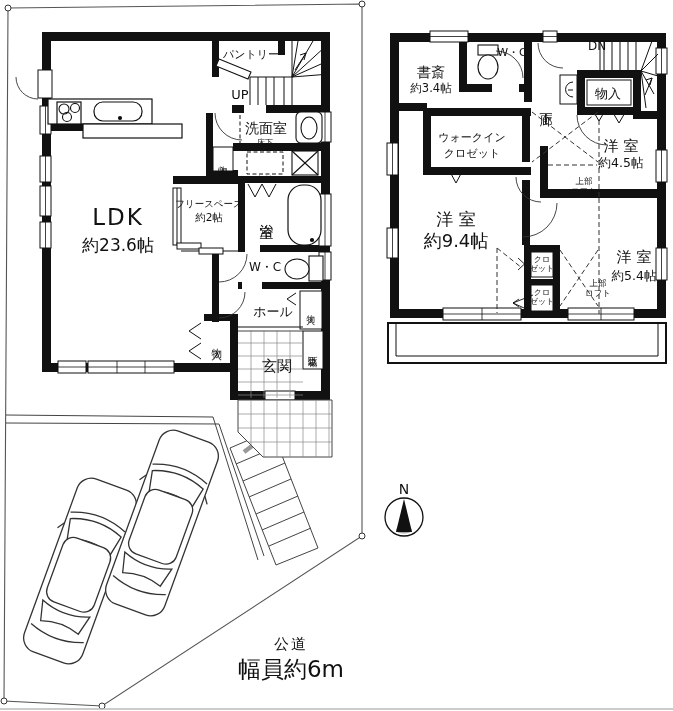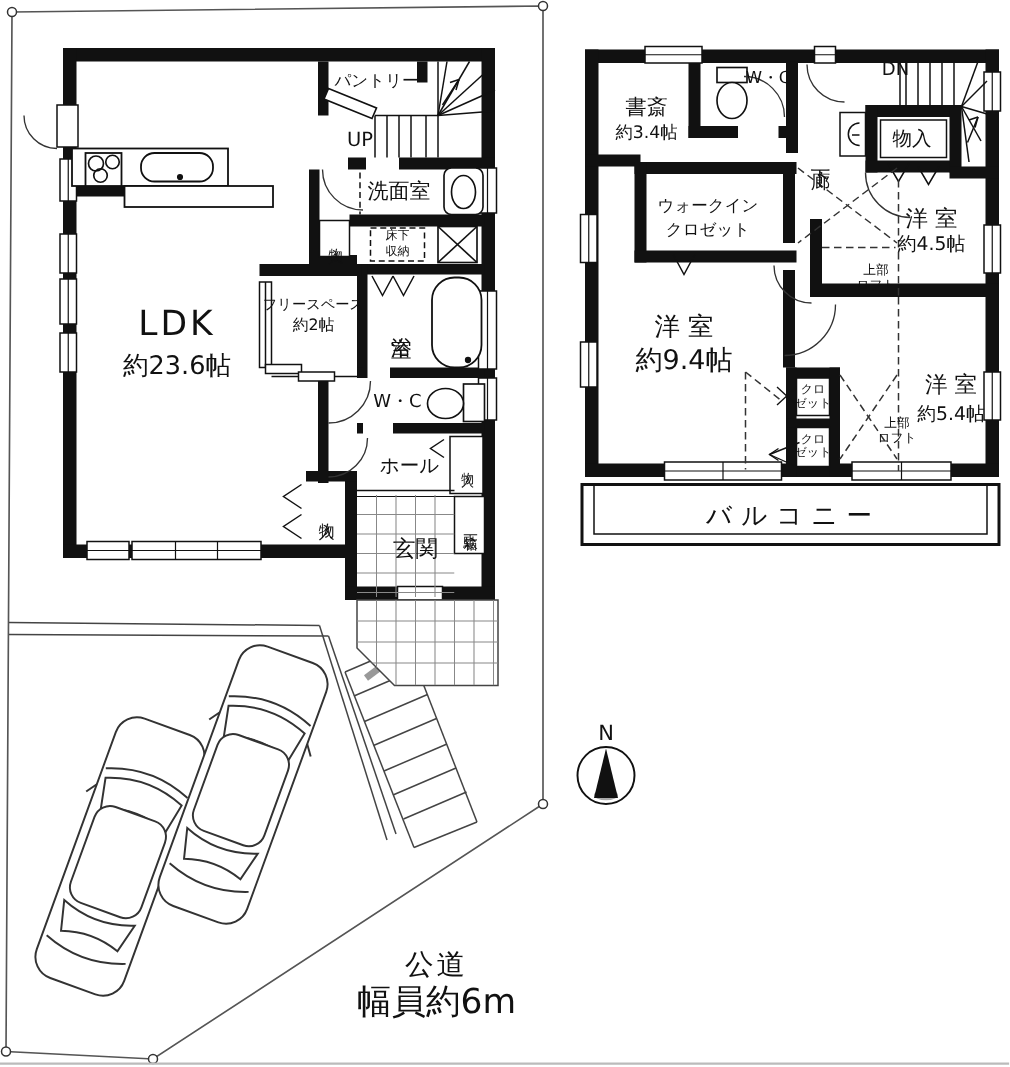--- a/index.html
+++ b/index.html
@@ -353,22 +353,22 @@
 </svg>
 
 <div class="labels">
 
   <div class="lbl b" style="left:118px;top:217px;font-size:23px;letter-spacing:2px">LDK</div>
   <div class="lbl b" style="left:118px;top:245px;font-size:17px">約23.6帖</div>
   <div class="lbl" style="left:251px;top:54px;font-size:11px">パントリー</div>
   <div class="lbl b" style="left:240px;top:94px;font-size:13px">UP</div>
   <div class="lbl b" style="left:266px;top:128px;font-size:14px">洗面室</div>
   <div class="lbl v" style="left:223px;top:159px;font-size:9.5px">物入</div>
-  <div class="lbl" style="left:265px;top:157px;font-size:8px">床下</div>
-  <div class="lbl" style="left:265px;top:168px;font-size:8px">収納</div>
+  <div class="lbl" style="left:265px;top:143px;font-size:8px">床下</div>
+  <div class="lbl" style="left:265px;top:180px;font-size:8px">収納</div>
   <div class="lbl" style="left:209px;top:204px;font-size:9.5px">フリースペース</div>
   <div class="lbl" style="left:209px;top:217px;font-size:10.5px">約2帖</div>
   <div class="lbl v b" style="left:267px;top:214px;font-size:14px">浴室</div>
   <div class="lbl b" style="left:265px;top:267px;font-size:12px">W・C</div>
   <div class="lbl b" style="left:273px;top:311px;font-size:13px">ホール</div>
   <div class="lbl v" style="left:311px;top:309px;font-size:8.5px">物入</div>
   <div class="lbl v" style="left:217px;top:341px;font-size:10.5px">物入</div>
   <div class="lbl v" style="left:313px;top:350px;font-size:9.5px">下駄箱</div>
   <div class="lbl b" style="left:277px;top:366px;font-size:15px">玄関</div>
 
@@ -387,20 +387,19 @@
   <div class="lbl b" style="left:456px;top:219px;font-size:17px">洋 室</div>
   <div class="lbl b" style="left:456px;top:241px;font-size:18px">約9.4帖</div>
   <div class="lbl" style="left:542px;top:260px;font-size:8px">クロ</div>
   <div class="lbl" style="left:542px;top:269px;font-size:8px">ゼット</div>
   <div class="lbl" style="left:542px;top:293px;font-size:8px">クロ</div>
   <div class="lbl" style="left:542px;top:302px;font-size:8px">ゼット</div>
   <div class="lbl" style="left:598px;top:283px;font-size:8.5px">上部</div>
   <div class="lbl" style="left:598px;top:293px;font-size:8.5px">ロフト</div>
   <div class="lbl b" style="left:634px;top:257px;font-size:15px">洋 室</div>
   <div class="lbl b" style="left:634px;top:276px;font-size:12.5px">約5.4帖</div>
-  <div class="lbl b" style="left:529px;top:345px;font-size:17px;letter-spacing:6px">バルコニー</div>
 
   <div class="lbl b" style="left:404px;top:489px;font-size:14px">N</div>
-  <div class="lbl b" style="left:291px;top:644px;font-size:19px;letter-spacing:2px">公道</div>
+  <div class="lbl b" style="left:291px;top:644px;font-size:15px;letter-spacing:2px">公道</div>
   <div class="lbl b" style="left:291px;top:669px;font-size:23px">幅員約6m</div>
 </div>
 
 </div>
 
 </body></html>

